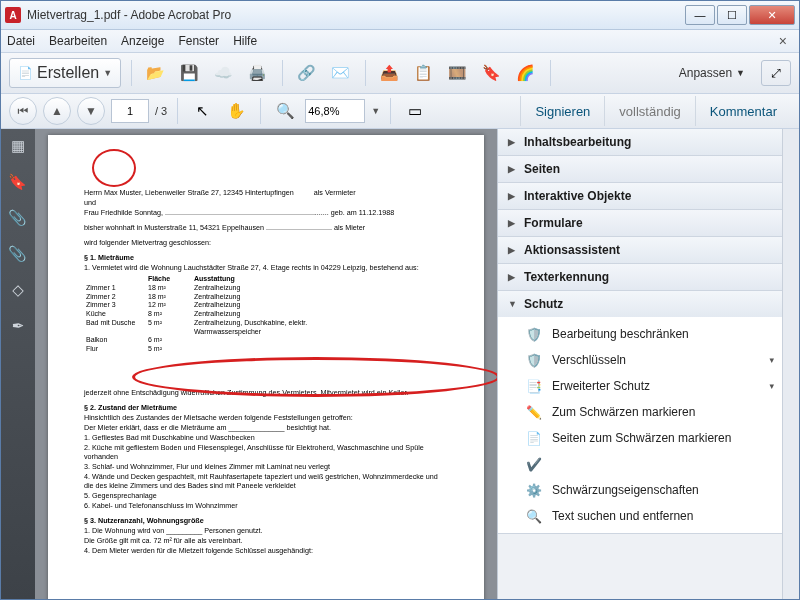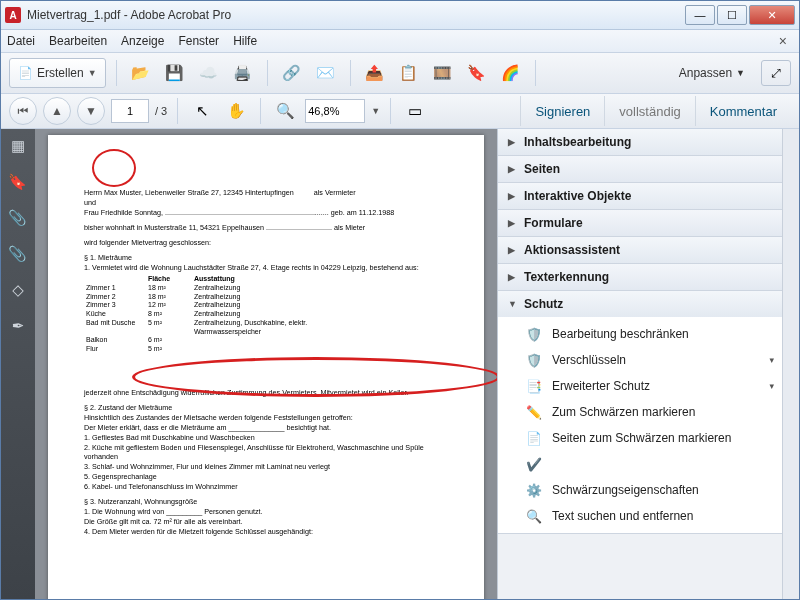--- a/index.html
+++ b/index.html
@@ -8,21 +8,21 @@
 .titlebar .icon{width:16px;height:16px;background:#c8222a;border-radius:2px;margin-right:6px;display:flex;align-items:center;justify-content:center;color:#fff;font-size:10px;font-weight:bold}
 .titlebar .title{flex:1;color:#333;font-size:12px}
 .winbtns{display:flex;gap:2px}
 .winbtn{width:28px;height:18px;border:1px solid #8aa0b8;border-radius:2px;display:flex;align-items:center;justify-content:center;font-size:11px;background:linear-gradient(#f4f8fc,#dce8f6)}
 .winbtn.close{background:linear-gradient(#e58a7a,#c8443a);color:#fff;width:44px}
 .menubar{height:22px;background:linear-gradient(#f4f7fb,#e7eef7);display:flex;align-items:center;padding:0 6px;gap:14px;border-bottom:1px solid #c7d3e3;color:#2a2a2a}
 .menubar .x{margin-left:auto;color:#555;font-size:14px;padding:0 6px}
 .toolbar1{height:40px;background:linear-gradient(#f5f7fa,#e4e9f0);display:flex;align-items:center;padding:0 8px;gap:6px;border-bottom:1px solid #c7d3e3}
 .tbtn{width:26px;height:26px;border:1px solid transparent;border-radius:3px;display:flex;align-items:center;justify-content:center;font-size:15px}
 .create{display:flex;align-items:center;gap:4px;height:28px;padding:0 8px;border:1px solid #b8c4d4;border-radius:3px;background:linear-gradient(#fff,#eef2f7)}
-.create .lbl{font-size:12px;color:#333}
+.create .lbl{font-size:16px;color:#333}
 .create .arrow{font-size:9px;color:#555}
 .sep{width:1px;height:26px;background:#c7d3e3;margin:0 4px}
 .anpassen{margin-left:auto;display:flex;align-items:center;gap:4px;color:#333}
 .fullbtn{width:28px;height:24px;border:1px solid #b8c4d4;border-radius:3px;display:flex;align-items:center;justify-content:center;margin-left:10px}
 .toolbar2{height:34px;background:linear-gradient(#f5f7fa,#e4e9f0);display:flex;align-items:center;padding:0 8px;gap:6px;border-bottom:1px solid #c7d3e3}
 .navbtn{width:26px;height:26px;border:1px solid #c2cedc;border-radius:50%;display:flex;align-items:center;justify-content:center;background:linear-gradient(#fff,#e7ecf3);font-size:12px;color:#555}
 .pagebox{width:32px;height:20px;border:1px solid #b8c4d4;background:#fff;text-align:center;font-size:11px}
 .pageof{font-size:11px;color:#333}
 .zoominput{width:54px;height:20px;border:1px solid #b8c4d4;background:#fff;text-align:left;font-size:11px}
 .rightbtns{margin-left:auto;display:flex;gap:0}
@@ -30,21 +30,21 @@
 .rtab.muted{color:#777}
 .body{flex:1;display:flex;overflow:hidden}
 .leftrail{width:34px;background:linear-gradient(#555a60,#3d4248);display:flex;flex-direction:column;align-items:center;padding-top:8px;gap:18px;color:#cfd5dc}
 .leftrail .ri{width:18px;height:18px;display:flex;align-items:center;justify-content:center;font-size:15px}
 .docarea{flex:1;background:#8a8f96;display:flex;justify-content:center;overflow:hidden;position:relative}
 .page{width:436px;height:620px;background:#fff;margin-top:6px;box-shadow:0 0 4px rgba(0,0,0,0.4);position:relative;padding:22px 36px;box-sizing:border-box;font-size:7.2px;line-height:1.25;color:#000}
 .circle1{position:absolute;top:14px;left:44px;width:40px;height:34px;border:2px solid #d61f1f;border-radius:50%}
 .circle2{position:absolute;top:222px;left:84px;width:362px;height:34px;border:3px solid #d61f1f;border-radius:50%}
 .page .gap{height:30px}
 .page .line{margin:1px 0}
-.page b{font-weight:normal}
+.page b{font-weight:bold}
 .page .s{margin-top:6px}
 .tbl{display:grid;grid-template-columns:62px 46px 180px;font-size:7px;margin-top:3px}
 .tbl div{padding:0 2px}
 .tbl .hd{font-weight:bold}
 .rightpanel{width:284px;background:#eef1f5;border-left:1px solid #c0c9d5;display:flex;flex-direction:column;overflow:hidden}
 .acc{border-bottom:1px solid #cdd5e0}
 .acc-h{height:26px;display:flex;align-items:center;padding:0 10px;gap:8px;background:linear-gradient(#f3f6fa,#e3e9f1);font-size:12px;color:#1b1b1b;font-weight:bold}
 .acc-h .tri{font-size:9px;color:#555;width:8px}
 .acc-body{background:#fff;padding:4px 0}
 .item{height:26px;display:flex;align-items:center;padding:0 10px 0 28px;gap:10px;font-size:12px;color:#222;position:relative}
@@ -206,20 +206,21 @@
           </div>
         <div class="circle2"></div>
         <div class="line" style="margin-top:34px">jederzeit ohne Entschädigung widerruflichen Zustimmung des Vermieters. Mitvermietet wird ein Keller.</div>
         <div class="line s"><b>§ 2.  Zustand der Mieträume</b></div>
         <div class="line">Hinsichtlich des Zustandes der Mietsache werden folgende Feststellungen getroffen:</div>
         <div class="line">Der Mieter erklärt, dass er die Mieträume am ______________ besichtigt hat.</div>
         <div id="s2list">
             <div class="line">1.   Gefliestes Bad mit Duschkabine und Waschbecken</div>
             <div class="line">2.   Küche mit gefliestem Boden und Fliesenspiegel, Anschlüsse für Elektroherd, Waschmaschine und Spüle vorhanden</div>
             <div class="line">3.   Schlaf- und Wohnzimmer, Flur und kleines Zimmer mit Laminat neu verlegt</div>
+            <div class="line">4.   Wände und Decken gespachtelt, mit Rauhfasertapete tapeziert und weiß gestrichen, Wohnzimmerdecke und die des kleine Zimmers und des Bades sind mit Paneele verkleidet</div>
             <div class="line">5.   Gegensprechanlage</div>
             <div class="line">6.   Kabel- und Telefonanschluss im Wohnzimmer</div>
           </div>
         <div class="line s"><b>§ 3.  Nutzeranzahl, Wohnungsgröße</b></div>
         <div class="line">1.   Die Wohnung wird von _________ Personen genutzt.</div>
         <div class="line">     Die Größe gilt mit ca. 72 m² für alle als vereinbart.</div>
         <div class="line">4.   Dem Mieter werden für die Mietzeit folgende Schlüssel ausgehändigt:</div>
       </div>
     </div>
 

